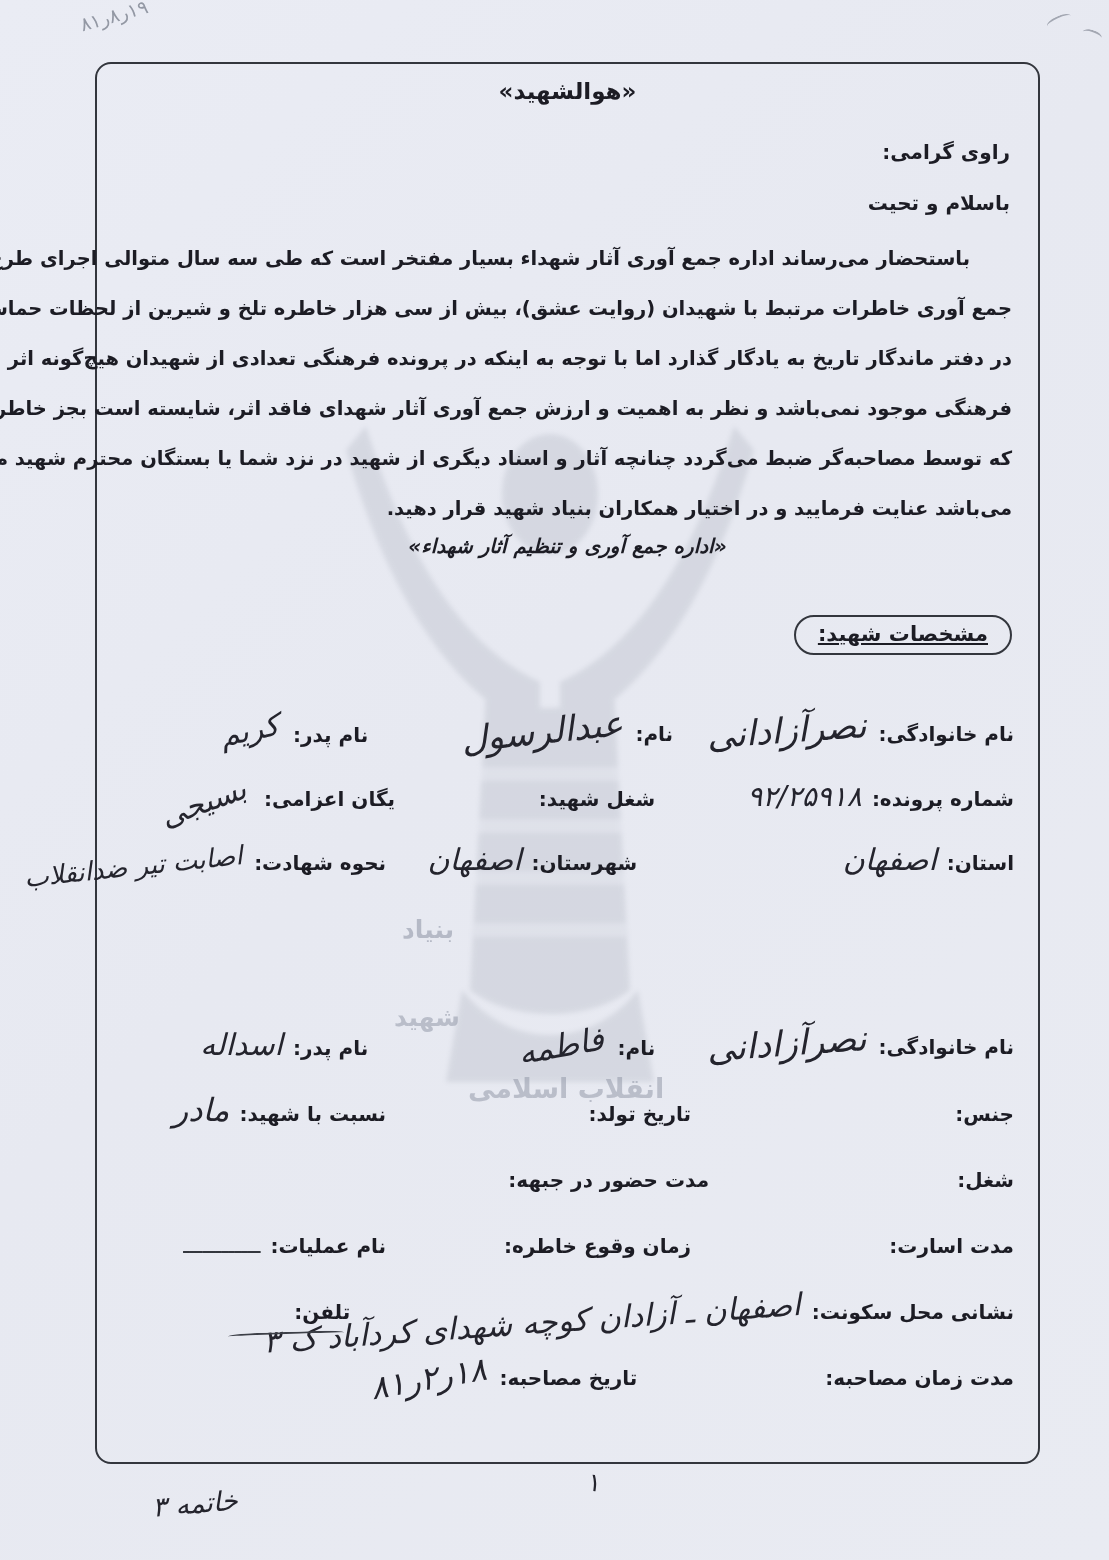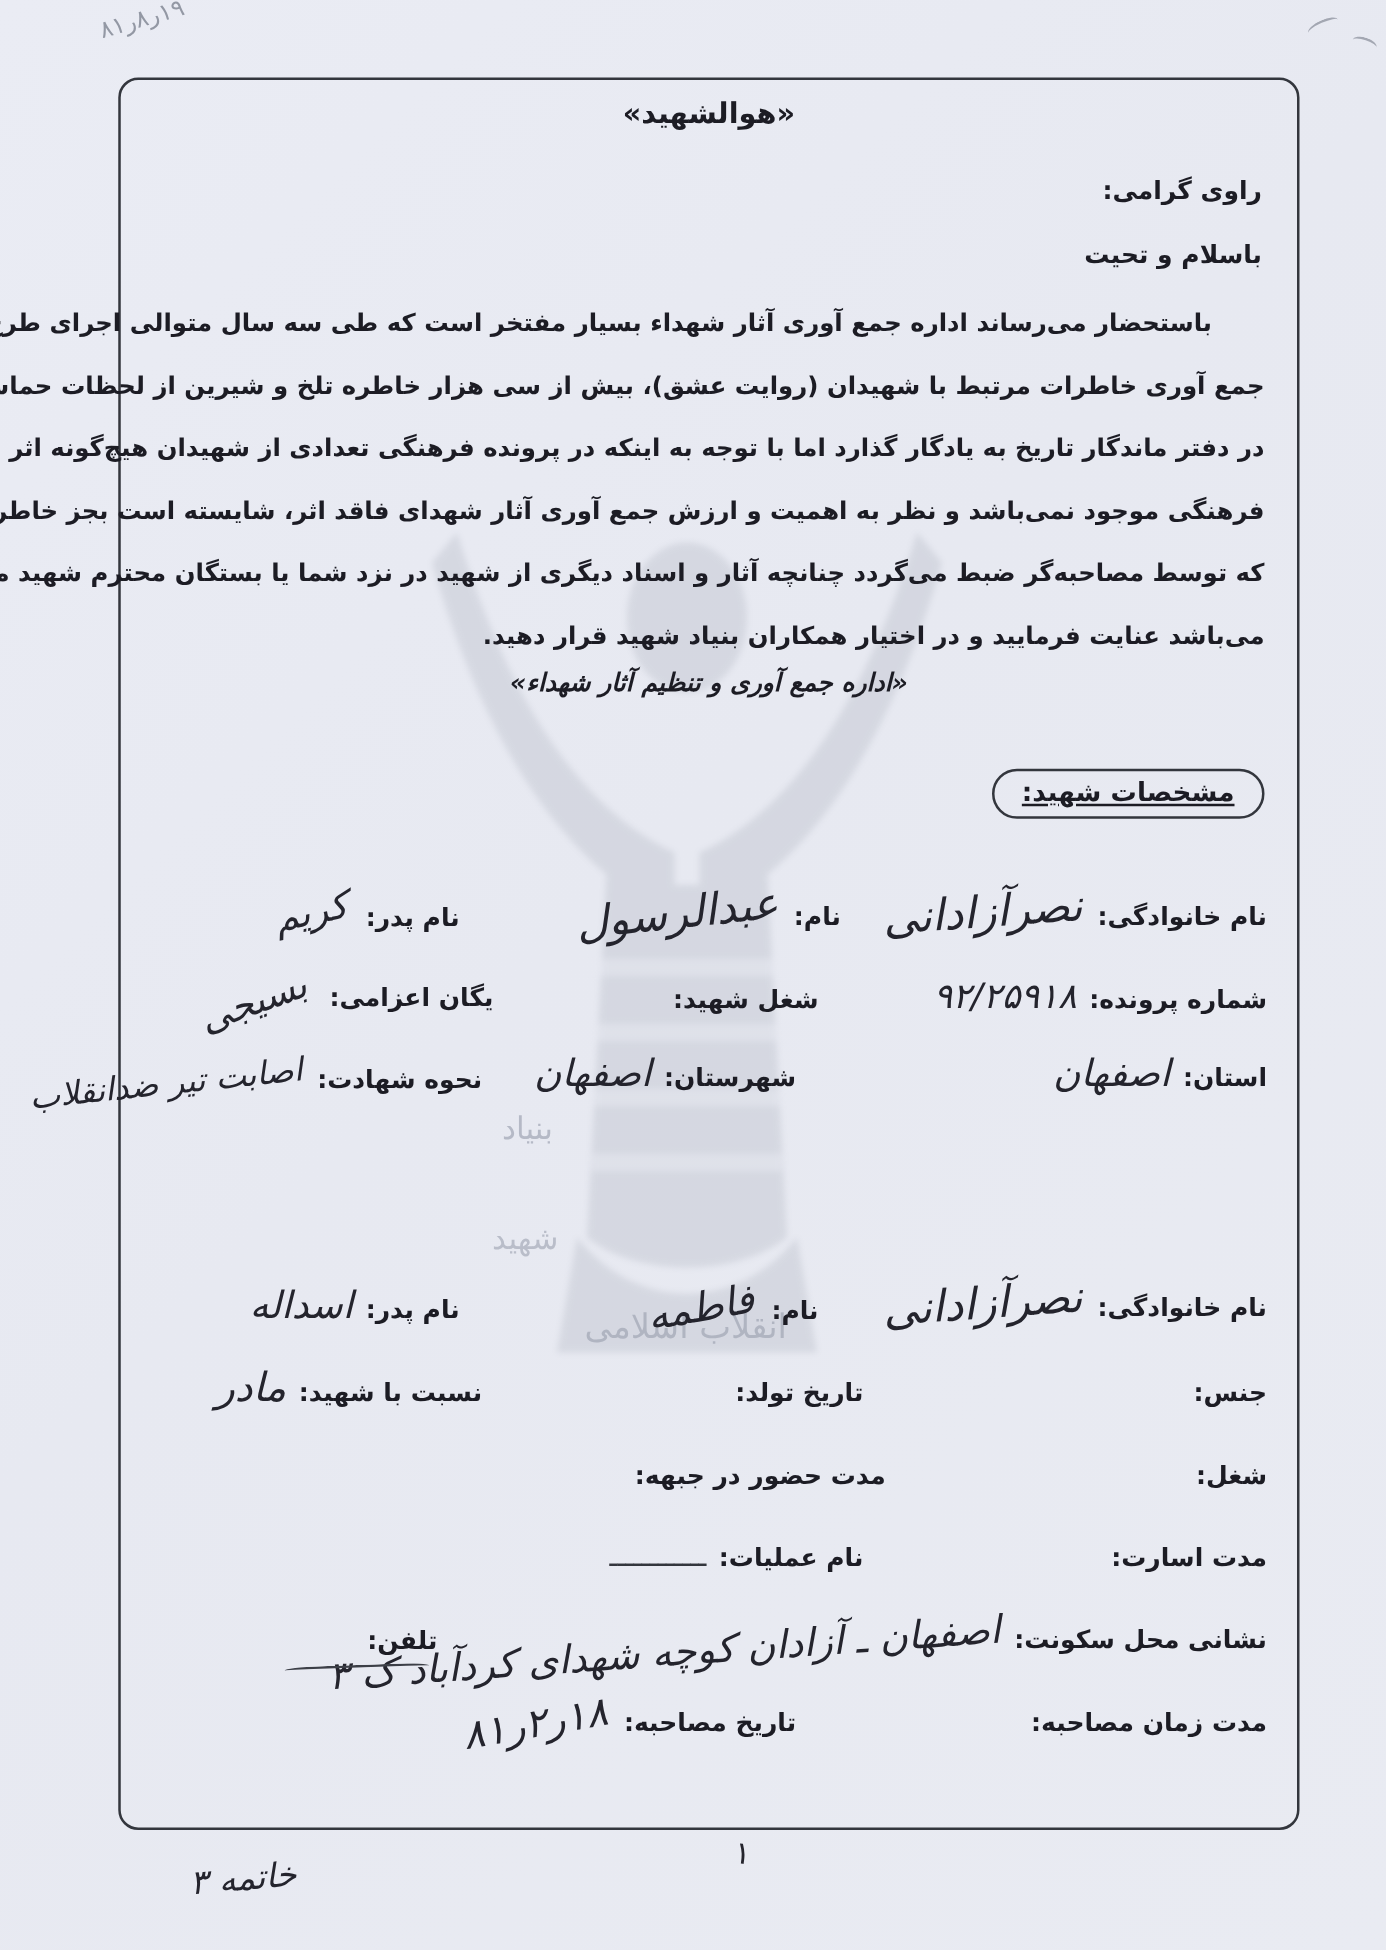--- a/index.html
+++ b/index.html
@@ -10,22 +10,22 @@
     color:#1c1c24;direction:rtl;overflow:hidden;
   }
   
   .border-box{
     position:absolute;left:95px;top:62px;width:941px;height:1398px;
     border:2.5px solid #33363d;border-radius:16px;
   }
   
   .emblem{position:absolute;left:330px;top:390px;width:440px;height:720px;
     opacity:.14;filter:blur(2.5px);pointer-events:none;}
-  .wm-text{position:absolute;color:#8d93a3;font-weight:normal;pointer-events:none;
-    filter:blur(.6px);}
+  .wm-text{position:absolute;color:#8d93a3;font-weight:bold;pointer-events:none;
+    filter:blur(.6px);margin-top:27px;}
   .wm-1{left:402px;top:888px;font-size:25px;opacity:.55;}
   .wm-2{left:394px;top:976px;font-size:25px;opacity:.5;}
   .wm-3{left:468px;top:1046px;font-size:27px;opacity:.5;letter-spacing:3px;}
   
   .basmala{position:absolute;top:14px;left:0;right:0;text-align:center;
     font-weight:bold;font-size:23px;}
   .greet{position:absolute;right:28px;font-weight:bold;font-size:20px;}
   .greet1{top:76px;}
   .greet2{top:127px;}
   .para{position:absolute;top:170px;right:26px;left:24px;font-weight:bold;
@@ -205,20 +205,23 @@
           <span class="flabel">شغل:</span>
         </div>
         <div class="fcell w30">
           <span class="flabel">مدت حضور در جبهه:</span>
         </div>
       </div>
       <div class="frow">
         <div class="fcell w36">
           <span class="flabel">مدت اسارت:</span>
         </div>
+        <div class="fcell w34">
+          <span class="flabel">زمان وقوع خاطره:</span>
+        </div>
         <div class="fcell w30">
           <span class="flabel">نام عملیات:</span>
           <span class="hand hand-dash">ــــــــــــ</span>
         </div>
       </div>
       <div class="frow">
         <div class="fcell w74">
           <span class="flabel">نشانی محل سکونت:</span>
           <span class="hand sz31 rot4">اصفهان ـ آزادان کوچه شهدای کردآباد ک ۳</span>
         </div>

